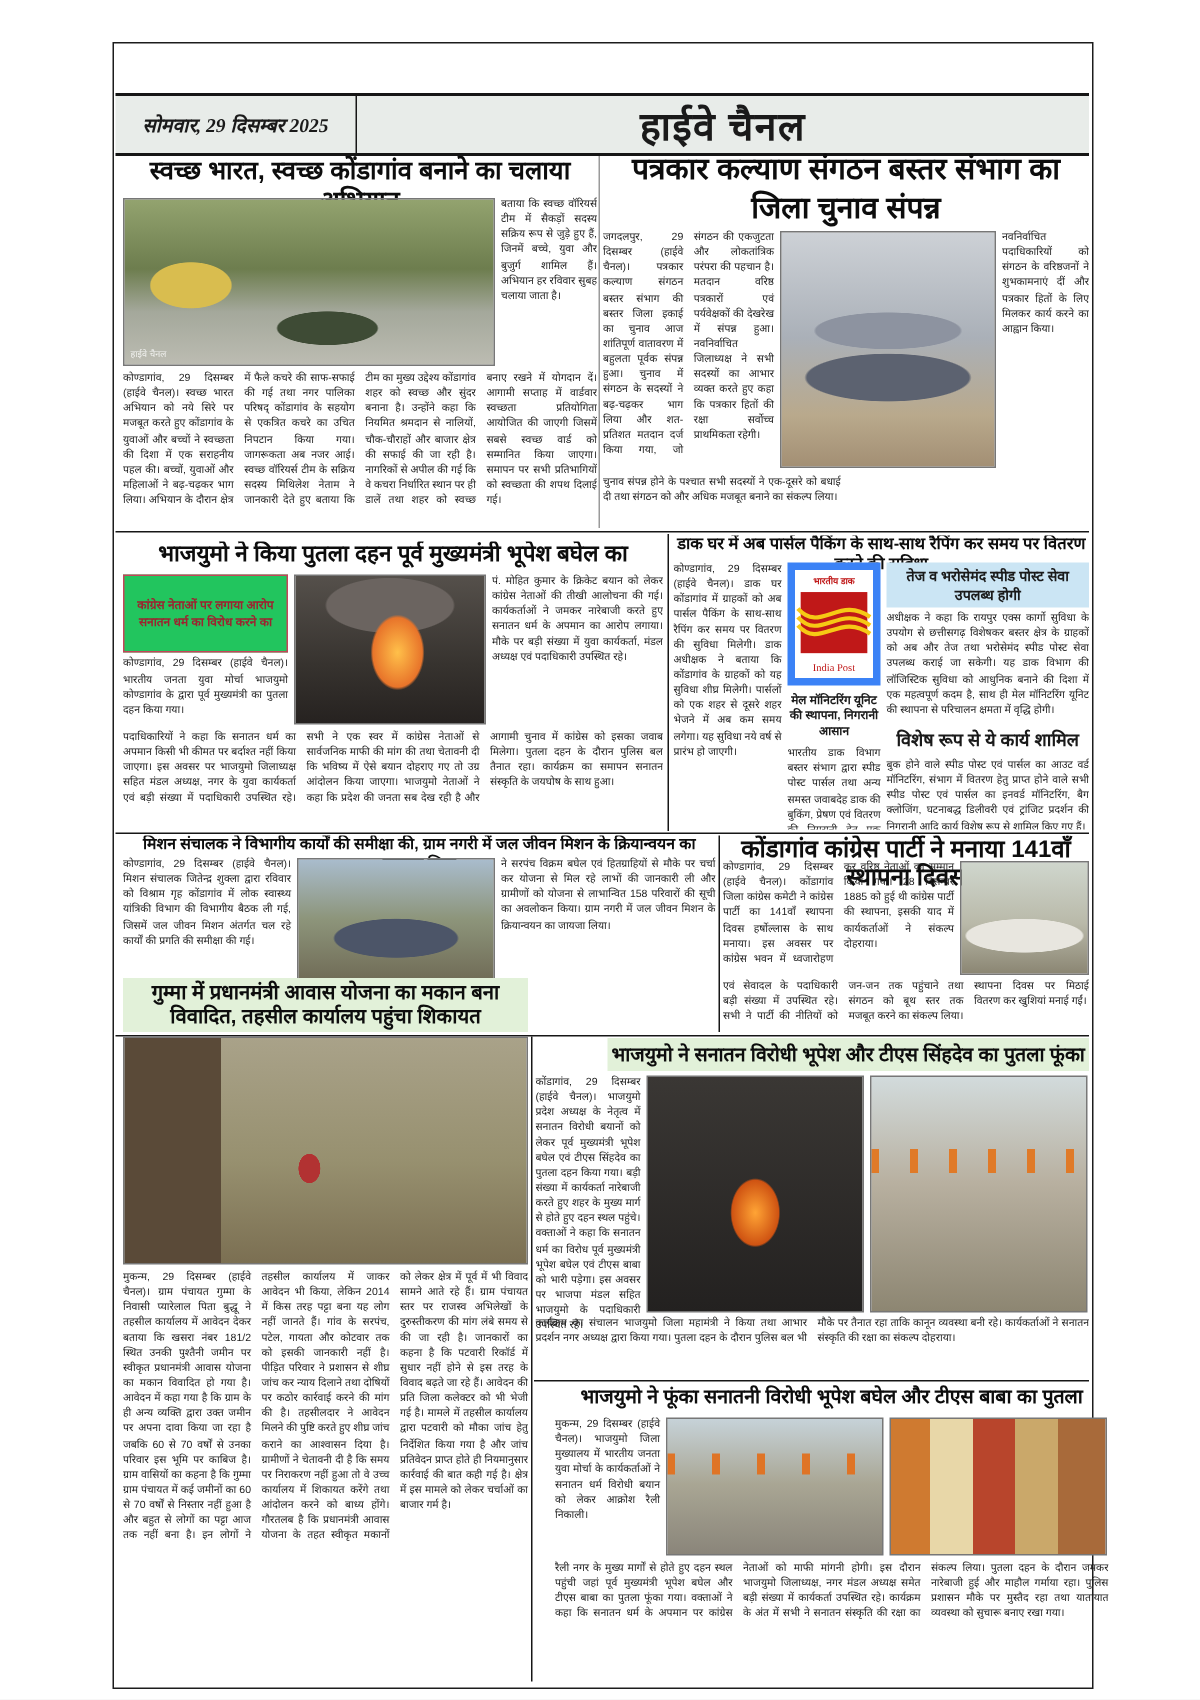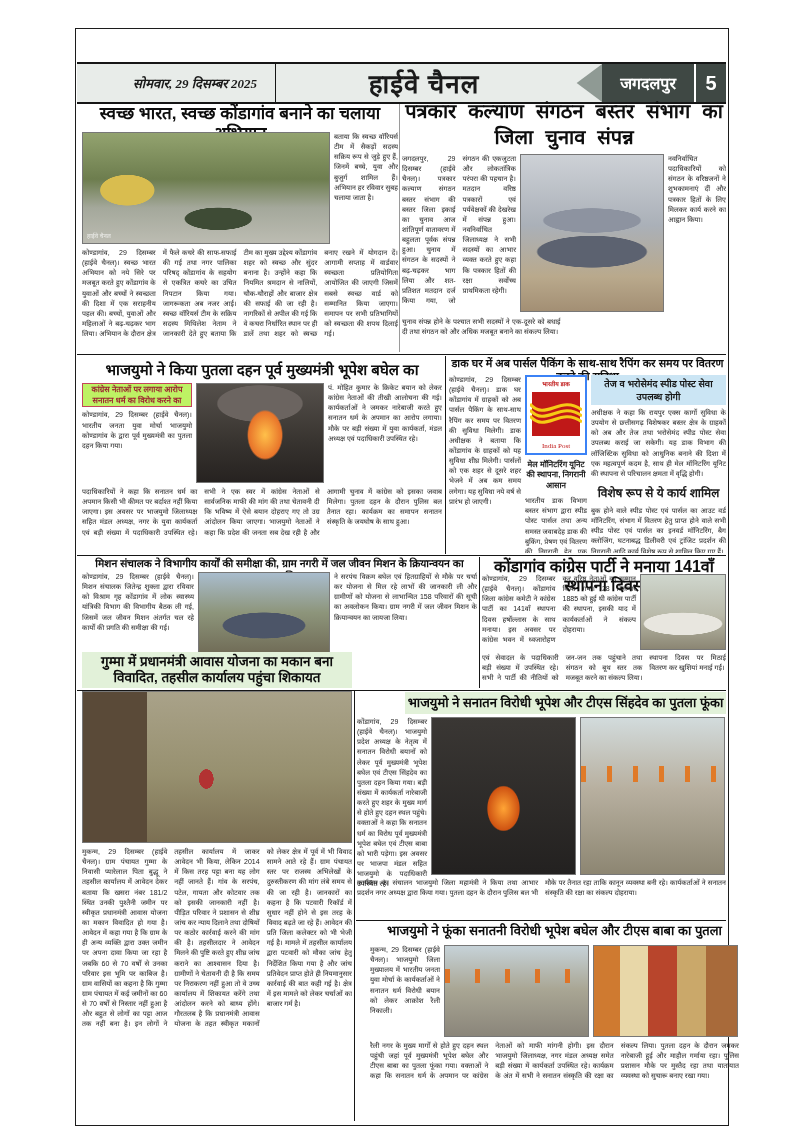--- a/index.html
+++ b/index.html
@@ -3,21 +3,21 @@
 <meta charset="utf-8">
 <style>
   html,body{margin:0;padding:0;background:#f2f2f2;}
   .page{position:relative;width:800px;height:1133px;background:#ffffff;margin:0 auto;
         font-family:"Liberation Sans", sans-serif;color:#1a1a1a;overflow:hidden;}
   .frame{position:absolute;left:75px;top:28px;width:652px;height:1096px;border:1.5px solid #1c1c1c;}
   
   .masthead{position:absolute;left:77px;top:62px;width:649px;height:38px;background:#e8ece9;
             border-top:2px solid #161616;border-bottom:2px solid #161616;display:flex;align-items:stretch;}
   .mast-date{width:160px;border-right:1.5px solid #161616;display:flex;align-items:center;justify-content:center;
-             font-family:"Liberation Serif", serif;font-weight:700;font-style:italic;font-size:13px;margin-left:38px;}
+             font-family:"Liberation Serif", serif;font-weight:700;font-style:italic;font-size:13px;}
   .mast-title{flex:1;display:flex;align-items:center;justify-content:center;font-size:26px;font-weight:700;letter-spacing:1px;}
   .mast-right{display:flex;align-items:stretch;}
   .chev{width:30px;background:#8f9a94;clip-path:polygon(100% 0,15% 50%,100% 100%);}
   .mast-city{background:#3f4844;color:#fff;display:flex;align-items:center;justify-content:center;
              font-size:16px;font-weight:700;padding:0 18px;}
   .mast-gap{width:2px;background:#ffffff;}
   .mast-num{background:#3f4844;color:#fff;width:30px;display:flex;align-items:center;justify-content:center;
             font-size:20px;font-weight:700;}
   
   .rule-h{position:absolute;left:77px;width:649px;border-top:1.2px solid #161616;}
@@ -62,64 +62,58 @@
   .ph-flags{background:
      repeating-linear-gradient(90deg,#e07a28 0 5px, transparent 5px 26px),
      linear-gradient(180deg,#d2dbdc 0%,#b8b0a0 45%,#8d8672 100%);
      background-size:100% 16px,100% 100%;background-position:0 34%,0 0;background-repeat:no-repeat,no-repeat;}
   .ph-rally{background:
      repeating-linear-gradient(90deg,#df7426 0 5px, transparent 5px 30px),
      linear-gradient(180deg,#c6d2d8 0%,#a9a694 48%,#8a857a 100%);
      background-size:100% 14px,100% 100%;background-position:0 30%,0 0;background-repeat:no-repeat,no-repeat;}
   .ph-banner{background:linear-gradient(90deg,#cf7a30 0 18%,#e8d7a8 18% 38%,#b8452c 38% 58%,#caa86a 58% 78%,#a86a3a 78% 100%);}
   
-  .boxhead{border:1.2px solid #c4455a;background:#bef264;color:#9c2430;font-weight:700;font-size:8px;
-           text-align:center;line-height:1.4;padding:0 3px;box-sizing:border-box;}
+  .boxhead{border:1.2px solid #c4455a;background:#22c55e;color:#9c2430;font-weight:700;font-size:8px;
+           text-align:center;line-height:1.4;padding:14px 3px;box-sizing:border-box;}
   
   .blueband{background:#cbe5f4;font-weight:700;font-size:9.5px;text-align:center;padding:2px 0;}
   .midhead{font-weight:700;font-size:12px;text-align:center;padding:2px 0;}
   .smallhead{font-weight:700;font-size:8px;text-align:center;line-height:1.3;padding:2px 0;}
   .greenbar{background:#e2f1d9;}
-  .postlogo{border:2px solid #3b82f6;background:#fff;display:flex;flex-direction:column;align-items:center;
+  .postlogo{border:5px solid #3b82f6;background:#fff;display:flex;flex-direction:column;align-items:center;
             padding:3px 2px;box-sizing:border-box;}
   .postlogo .top{color:#c01818;font-size:6px;font-weight:700;}
   .postlogo .bottom{color:#c01818;font-size:7px;font-family:"Liberation Serif", serif;}
 </style>
 </head>
 <body>
 
 <div class="page">
   <div class="frame"></div>
 
   <div class="masthead">
     <div class="mast-date">सोमवार, 29 दिसम्बर 2025</div>
     <div class="mast-title">हाईवे चैनल</div>
-    <div class="mast-right">
-      <div class="chev"></div>
-      <div class="mast-city">जगदलपुर</div>
-      <div class="mast-gap"></div>
-      <div class="mast-num">5</div>
-    </div>
   </div>
 
   <div class="art" style="left:82px;top:104px;width:316px;height:248px;">
     <div class="hl" style="font-size:17px;height:28px;">स्वच्छ भारत, स्वच्छ कोंडागांव बनाने का चलाया अभियान</div>
     <div class="row" style="height:112px;">
       <div class="photo ph-cleanup" style="width:248px;height:112px;">
         <span class="wm">हाईवे चैनल</span>
       </div>
       <div class="col-text" style="width:64px;">बताया कि स्वच्छ वॉरियर्स टीम में सैकड़ों सदस्य सक्रिय रूप से जुड़े हुए हैं, जिनमें बच्चे, युवा और बुजुर्ग शामिल हैं। अभियान हर रविवार सुबह चलाया जाता है।</div>
     </div>
     <div class="col-text cols-4" style="margin-top:4px;height:100px;">कोण्डागांव, 29 दिसम्बर (हाईवे चैनल)। स्वच्छ भारत अभियान को नये सिरे पर मजबूत करते हुए कोंडागांव के युवाओं और बच्चों ने स्वच्छता की दिशा में एक सराहनीय पहल की। बच्चों, युवाओं और महिलाओं ने बढ़-चढ़कर भाग लिया। अभियान के दौरान क्षेत्र में फैले कचरे की साफ-सफाई की गई तथा नगर पालिका परिषद् कोंडागांव के सहयोग से एकत्रित कचरे का उचित निपटान किया गया। जागरूकता अब नजर आई। स्वच्छ वॉरियर्स टीम के सक्रिय सदस्य मिथिलेश नेताम ने जानकारी देते हुए बताया कि टीम का मुख्य उद्देश्य कोंडागांव शहर को स्वच्छ और सुंदर बनाना है। उन्होंने कहा कि नियमित श्रमदान से नालियों, चौक-चौराहों और बाजार क्षेत्र की सफाई की जा रही है। नागरिकों से अपील की गई कि वे कचरा निर्धारित स्थान पर ही डालें तथा शहर को स्वच्छ बनाए रखने में योगदान दें। आगामी सप्ताह में वार्डवार स्वच्छता प्रतियोगिता आयोजित की जाएगी जिसमें सबसे स्वच्छ वार्ड को सम्मानित किया जाएगा। समापन पर सभी प्रतिभागियों को स्वच्छता की शपथ दिलाई गई।</div>
   </div>
 
   <div class="rule-v light" style="left:399px;top:104px;height:248px;"></div>
 
   <div class="art" style="left:402px;top:100px;width:324px;height:252px;">
-    <div class="hl" style="font-size:20px;height:54px;line-height:1.3;font-family:Liberation Mono, monospace;">पत्रकार कल्याण संगठन बस्तर संभाग का जिला चुनाव संपन्न</div>
+    <div class="hl" style="font-size:20px;height:54px;line-height:1.3;">पत्रकार कल्याण संगठन बस्तर संभाग का जिला चुनाव संपन्न</div>
     <div class="row" style="height:160px;">
       <div class="col-text cols-2" style="width:114px;">जगदलपुर, 29 दिसम्बर (हाईवे चैनल)। पत्रकार कल्याण संगठन बस्तर संभाग की बस्तर जिला इकाई का चुनाव आज शांतिपूर्ण वातावरण में बहुलता पूर्वक संपन्न हुआ। चुनाव में संगठन के सदस्यों ने बढ़-चढ़कर भाग लिया और शत-प्रतिशत मतदान दर्ज किया गया, जो संगठन की एकजुटता और लोकतांत्रिक परंपरा की पहचान है। मतदान वरिष्ठ पत्रकारों एवं पर्यवेक्षकों की देखरेख में संपन्न हुआ। नवनिर्वाचित जिलाध्यक्ष ने सभी सदस्यों का आभार व्यक्त करते हुए कहा कि पत्रकार हितों की रक्षा सर्वोच्च प्राथमिकता रहेगी।</div>
       <div class="photo ph-group" style="width:144px;height:158px;"></div>
       <div class="col-text" style="width:58px;">नवनिर्वाचित पदाधिकारियों को संगठन के वरिष्ठजनों ने शुभकामनाएं दीं और पत्रकार हितों के लिए मिलकर कार्य करने का आह्वान किया।</div>
     </div>
     <div class="col-text cols-2" style="margin-top:3px;height:28px;">चुनाव संपन्न होने के पश्चात सभी सदस्यों ने एक-दूसरे को बधाई दी तथा संगठन को और अधिक मजबूत बनाने का संकल्प लिया।</div>
   </div>
 
   <div class="rule-h" style="top:354px;"></div>
 

